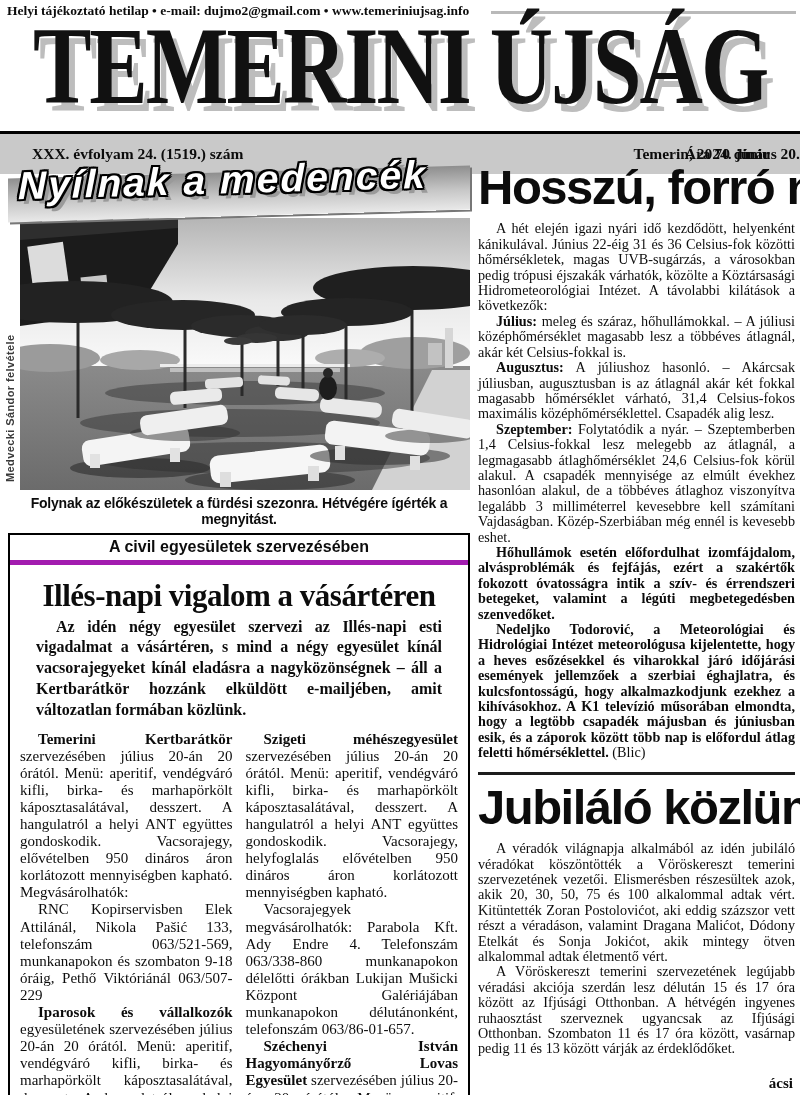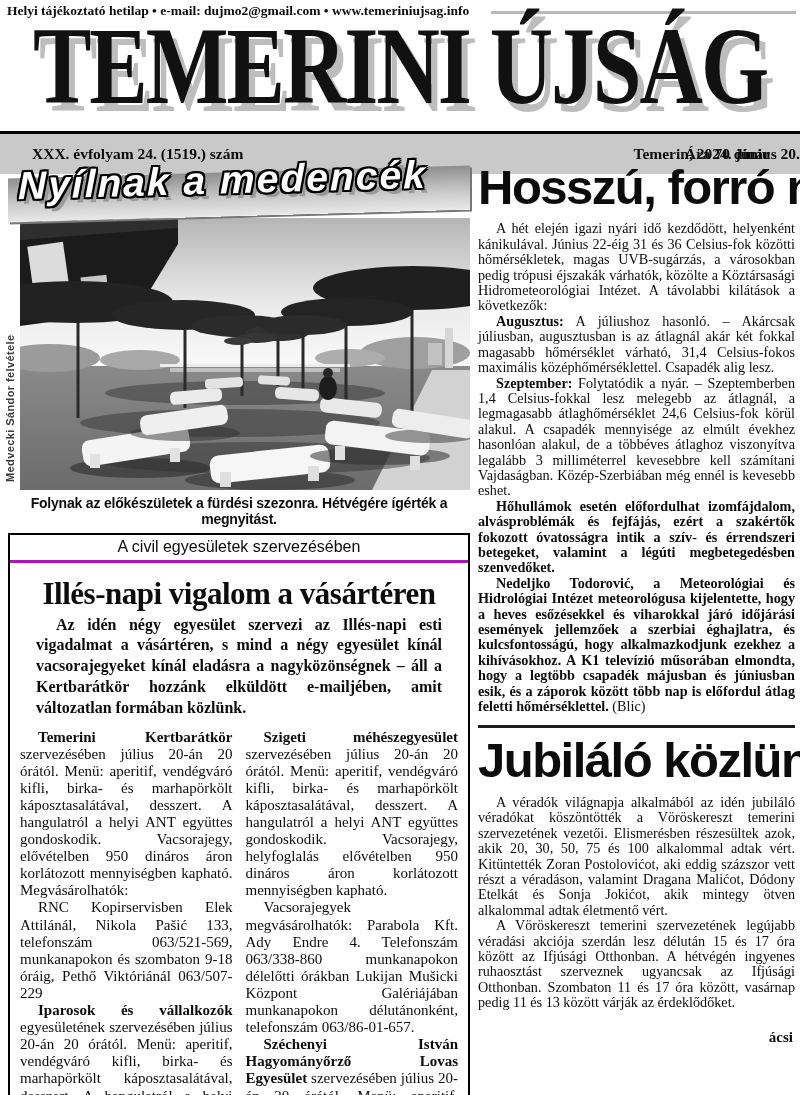--- a/index.html
+++ b/index.html
@@ -64,22 +64,22 @@
   .photo-wrap { margin:2px 0 0 12px; width:450px; height:272px; }
   .photo-wrap svg { display:block; }
 
   .caption {
     margin-top:5px; font-family:"Liberation Sans", sans-serif; font-weight:bold;
     font-size:14px; text-align:center; letter-spacing:-0.2px;
   }
 
   .article-box { margin-top:6px; border:2px solid #000; background:#fff; }
   .kicker {
-    border-bottom:3px solid #a21caf; text-align:center; padding:3px 0 4px;
-    font-family:"Liberation Sans", sans-serif; font-weight:normal; font-size:16px;
+    border-bottom:5px solid #a21caf; text-align:center; padding:3px 0 4px;
+    font-family:"Liberation Sans", sans-serif; font-weight:bold; font-size:16px;
   }
   .article-headline {
     font-weight:bold; font-size:31px; line-height:1.05; text-align:center;
     letter-spacing:-0.5px; padding:15px 4px 2px; white-space:nowrap;
   }
   .lead-p {
     font-weight:bold; font-size:16px; line-height:1.3; text-align:justify;
     padding:2px 26px 4px; text-indent:20px;
   }
   .cols { display:flex; gap:13px; padding:6px 10px 10px; }
@@ -234,20 +234,21 @@
     </div>
   </div>
 </div>
 
 <div class="photo-credit">Medvecki Sándor felvétele</div>
 
 <div class="rightcol">
   <h1 class="sans-head">Hosszú, forró nyár</h1>
   <div>
       <p class="body-p">A hét elején igazi nyári idő kezdődött, helyenként kánikulával. Június 22-éig 31 és 36 Celsius-fok közötti hőmérsékletek, magas UVB-sugárzás, a városokban pedig trópusi éjszakák várhatók, közölte a Köztársasági Hidrometeorológiai Intézet. A távolabbi kilátások a következők:</p>
+      <p class="body-p"><b>Július:</b> meleg és száraz, hőhullámokkal. – A júliusi középhőmérséklet magasabb lesz a többéves átlagnál, akár két Celsius-fokkal is.</p>
       <p class="body-p"><b>Augusztus:</b> A júliushoz hasonló. – Akárcsak júliusban, augusztusban is az átlagnál akár két fokkal magasabb hőmérséklet várható, 31,4 Celsius-fokos maximális középhőmérséklettel. Csapadék alig lesz.</p>
       <p class="body-p"><b>Szeptember:</b> Folytatódik a nyár. – Szeptemberben 1,4 Celsius-fokkal lesz melegebb az átlagnál, a legmagasabb átlaghőmérséklet 24,6 Celsius-fok körül alakul. A csapadék mennyisége az elmúlt évekhez hasonlóan alakul, de a többéves átlaghoz viszonyítva legalább 3 milliméterrel kevesebbre kell számítani Vajdaságban. Közép-Szerbiában még ennél is kevesebb eshet.</p>
       <p class="body-p allbold">Hőhullámok esetén előfordulhat izomfájdalom, alvásproblémák és fejfájás, ezért a szakértők fokozott óvatosságra intik a szív- és érrendszeri betegeket, valamint a légúti megbetegedésben szenvedőket.</p>
       <p class="body-p allbold">Nedeljko Todorović, a Meteorológiai és Hidrológiai Intézet meteorológusa kijelentette, hogy a heves esőzésekkel és viharokkal járó időjárási események jellemzőek a szerbiai éghajlatra, és kulcsfontosságú, hogy alkalmazkodjunk ezekhez a kihívásokhoz. A K1 televízió műsorában elmondta, hogy a legtöbb csapadék májusban és júniusban esik, és a záporok között több nap is előfordul átlag feletti hőmérséklettel.<span class="reg"> (Blic)</span></p>
     </div>
 
   <div class="divider"></div>
 
   <h1 class="sans-head">Jubiláló közlünk</h1>
   <div>

